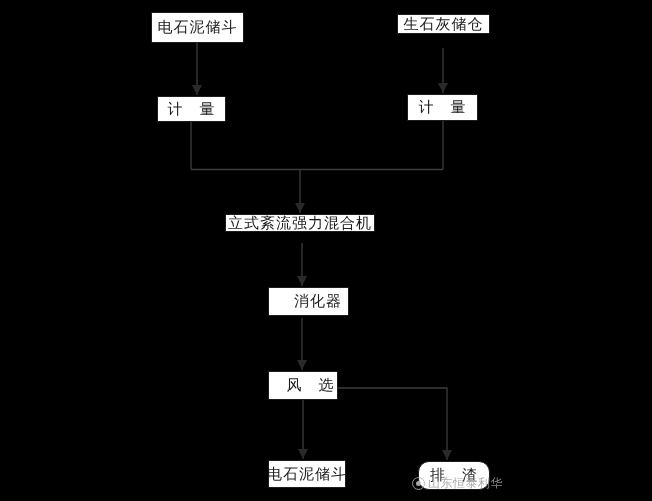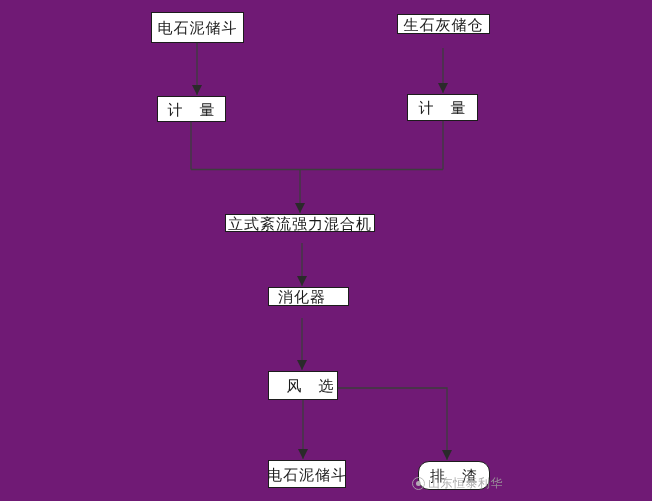--- a/index.html
+++ b/index.html
@@ -5,22 +5,23 @@
   html, body {
     margin: 0;
     padding: 0;
     background: #ffffff;
     font-family: "Liberation Sans", sans-serif;
   }
   .stage {
     position: relative;
     width: 652px;
     height: 501px;
-    background: #701a75;
+    background: #000000;
     overflow: hidden;
+    font-family: Liberation Serif, serif;
   }
   .connectors {
     position: absolute;
     left: 0;
     top: 0;
     width: 652px;
     height: 501px;
   }
   .node {
     position: absolute;
@@ -105,21 +106,21 @@
   <div class="node" style="left:151px; top:12px; width:93px; height:31px;">电石泥储斗</div>
 
   <div class="node" style="left:397px; top:14px; width:93px; height:20px;">生石灰储仓</div>
 
   <div class="node" style="left:157px; top:96px; width:69px; height:26px;">计　量</div>
 
   <div class="node" style="left:407px; top:94px; width:71px; height:27px;">计　量</div>
 
   <div class="node" style="left:225px; top:214px; width:150px; height:18px;">立式紊流强力混合机</div>
 
-  <div class="node" style="left:268px; top:287px; width:81px; height:19px; justify-content:flex-start; padding-left:9px;">消化器</div>
+  <div class="node" style="left:268px; top:287px; width:81px; height:29px; justify-content:flex-start; padding-left:25px;">消化器</div>
 
   <div class="node" style="left:268px; top:371px; width:70px; height:29px;padding-left:15px;">风　选</div>
 
   <div class="node" style="left:268px; top:460px; width:78px; height:28px;">电石泥储斗</div>
 
   <div class="node" style="left:418px; top:461px; width:72px; height:29px;border-radius:11px;">排　渣</div>
 
   <div class="watermark">
     <span class="logo"></span>
     <span>山东恒泰利华</span>

